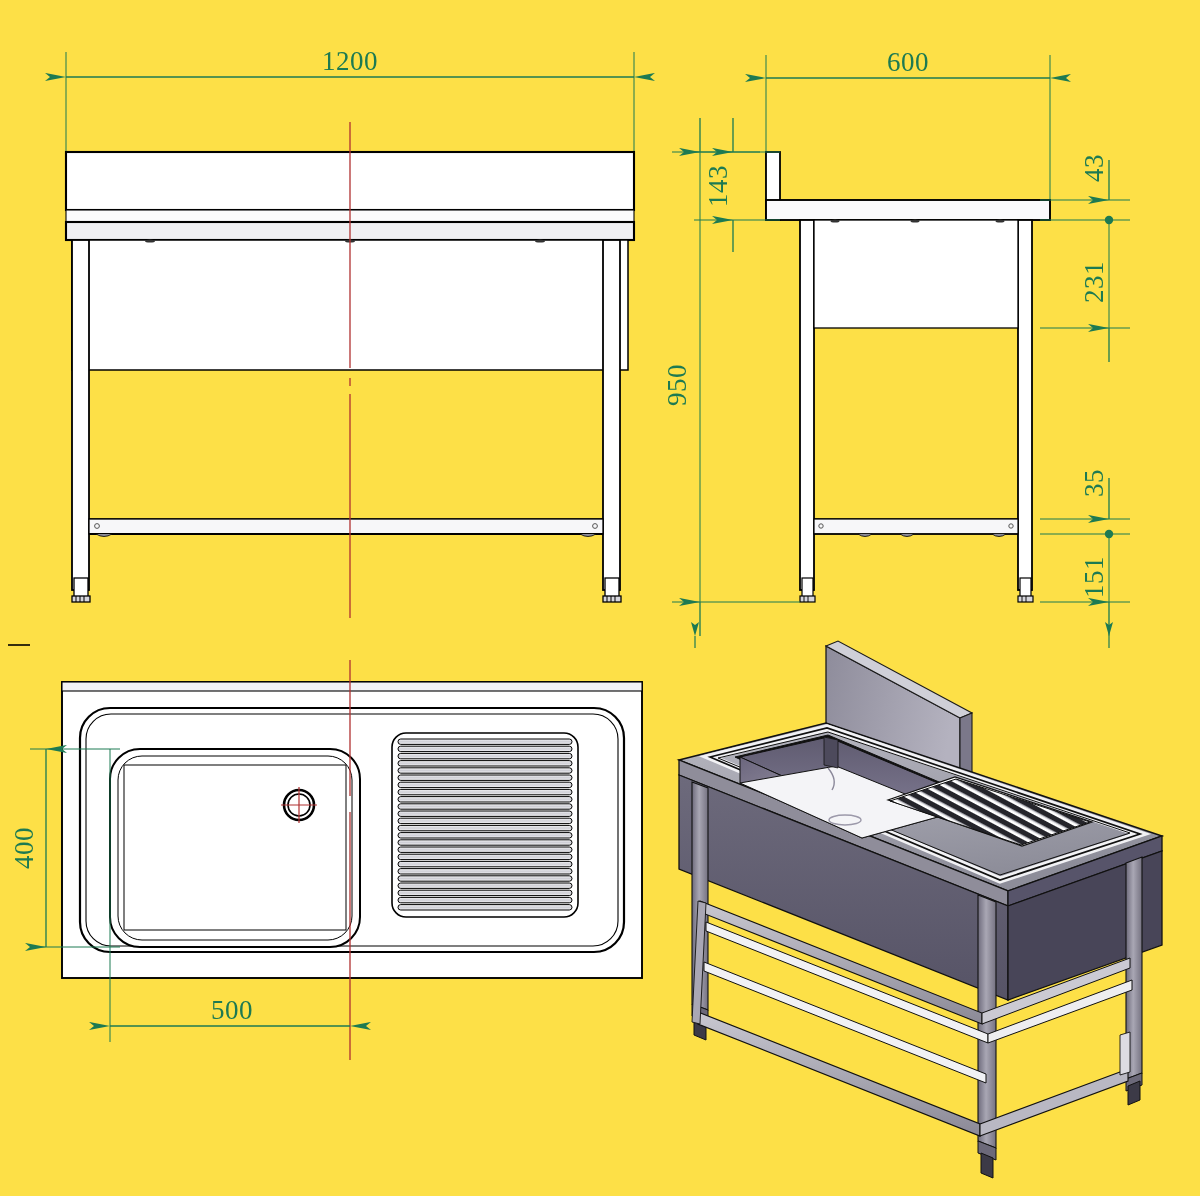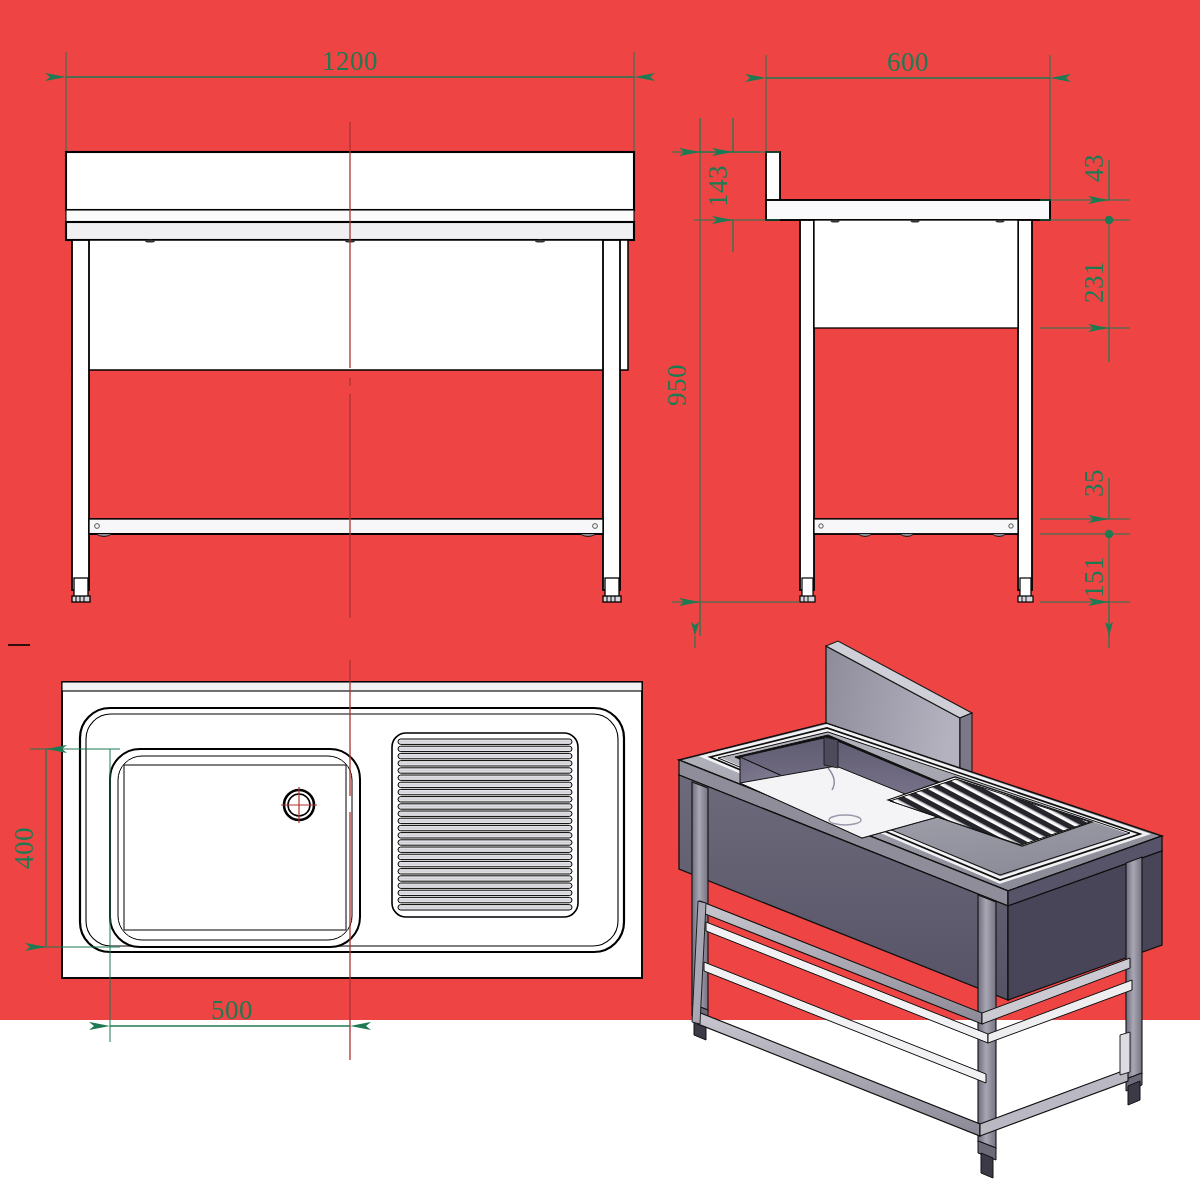--- a/index.html
+++ b/index.html
@@ -1,18 +1,18 @@
 <!DOCTYPE html>
 <html><head>
 <meta charset="utf-8">
 <title>Commercial Sink Technical Drawing</title>
 <style>
   html,body{margin:0;padding:0;background:#ffffff;}
   body{width:1200px;height:1200px;overflow:hidden;font-family:"Liberation Serif",serif;}
-  #sheet{position:relative;width:1200px;height:1020px;background:#ef4444;text-decoration:underline;}
+  #sheet{position:relative;width:1200px;height:1196px;background:#fde047;text-decoration:underline;}
   svg{display:block;}
   .dim-text{font-family:"Liberation Serif",serif;font-size:27px;fill:#1d7a52;letter-spacing:.5px;}
 </style>
 </head>
 <body>
 
 <div id="sheet">
 
 <svg width="1200" height="1200" viewBox="0 0 1200 1200">
   <defs>

